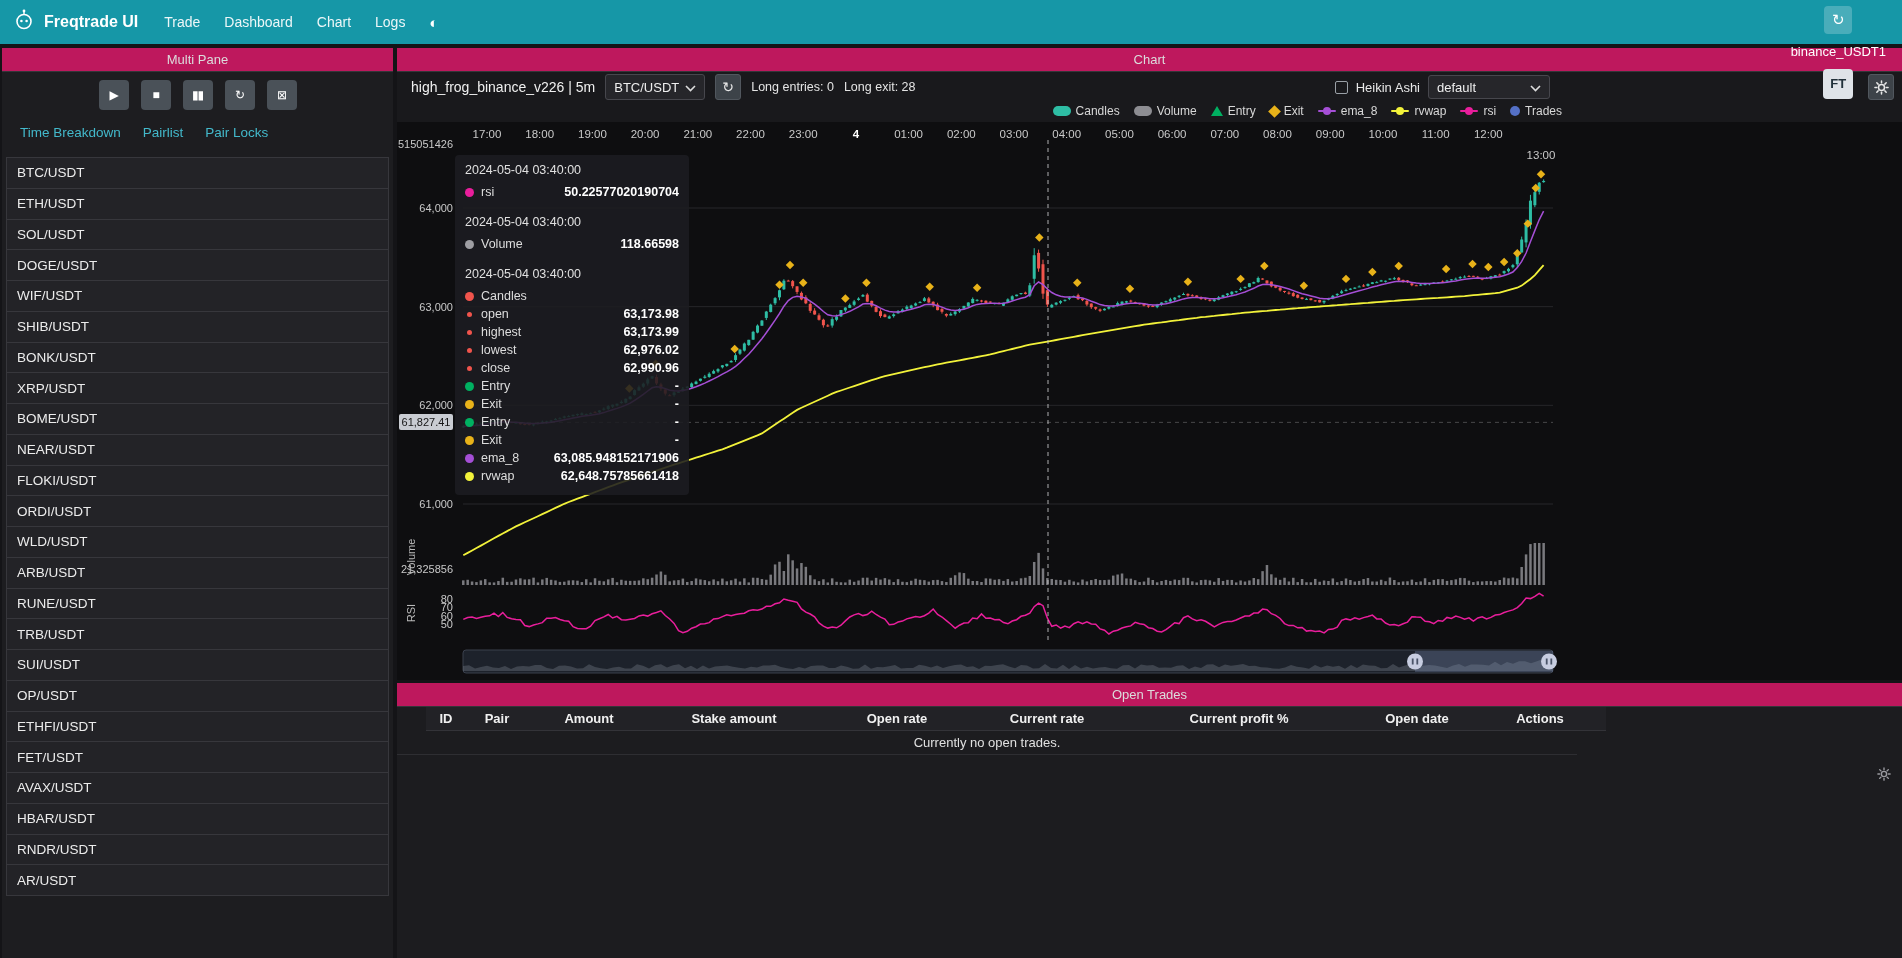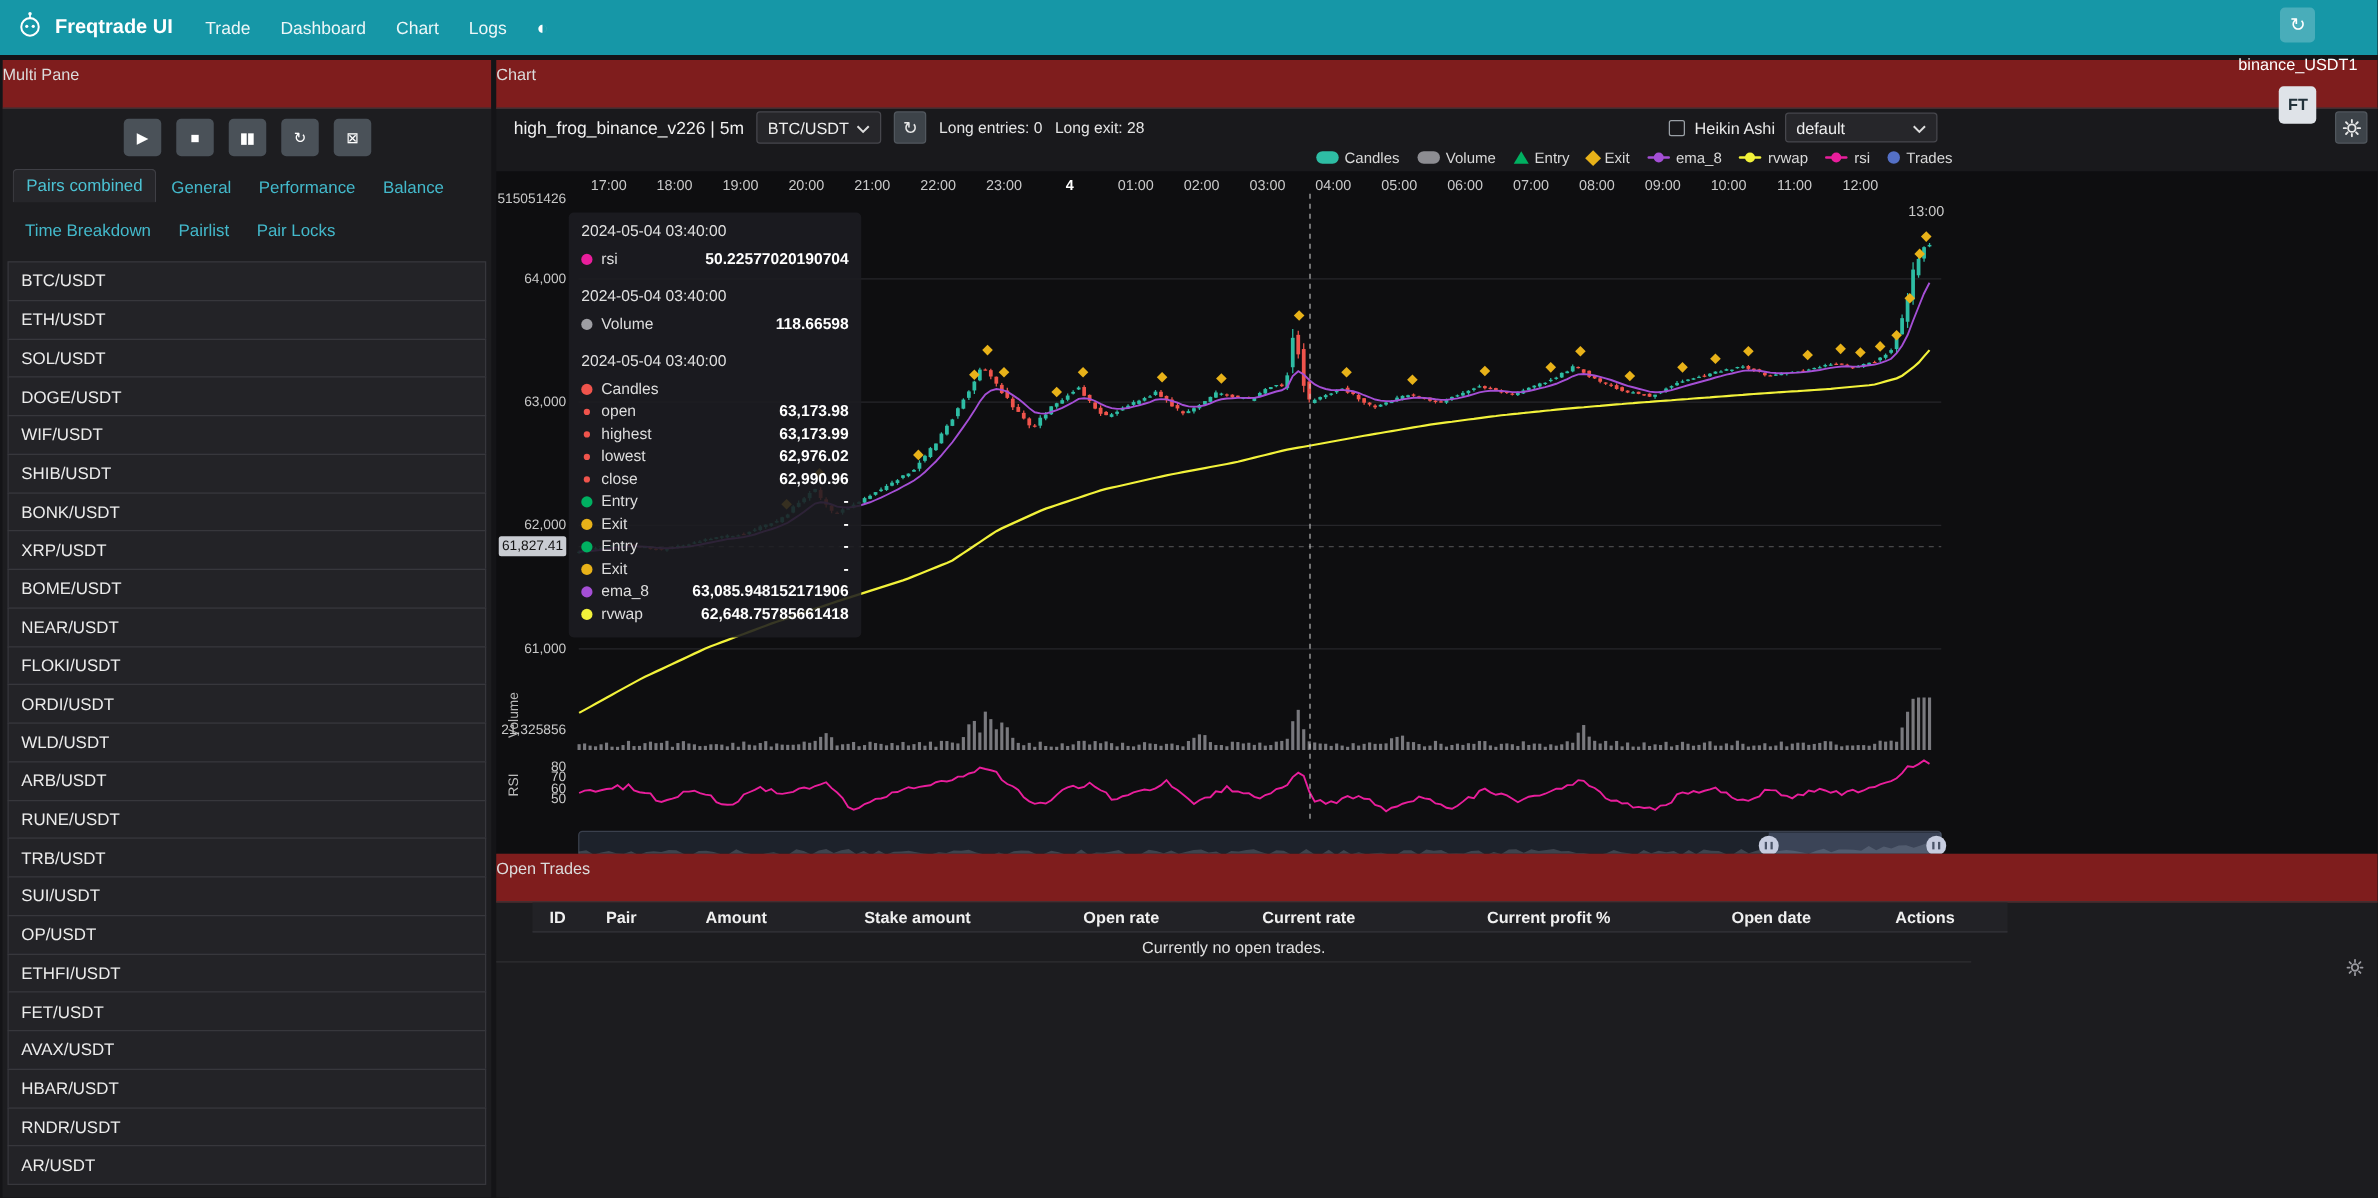--- a/index.html
+++ b/index.html
@@ -20,22 +20,22 @@
   .toggle{width:28px;height:15px;border-radius:8px;background:#3e7bc8;position:relative;}
   .toggle .knob{position:absolute;right:2px;top:2px;width:11px;height:11px;border-radius:50%;background:#fff;}
   .online-dot{width:9px;height:9px;border-radius:50%;background:#2ecf6e;}
   .nav-check{font-size:13px;color:#fff;}
   .nav-refresh{width:28px;height:28px;border-radius:4px;background:rgba(255,255,255,.22);
     display:flex;align-items:center;justify-content:center;font-size:15px;color:#fff;border:none;}
   .account-label{font-size:13px;color:#fff;}
   .avatar{width:30px;height:30px;border-radius:4px;background:#dfe3e8;color:#22313a;
     font-size:13px;font-weight:700;display:flex;align-items:center;justify-content:center;}
   
-  .panel-header{height:39px;line-height:24px;text-align:left;font-size:13px;color:#dcdcdc;
-    background:#7f1d1d;border-bottom:1px solid #353539;}
+  .panel-header{height:24px;line-height:24px;text-align:center;font-size:13px;color:#dcdcdc;
+    background:#be185d;border-bottom:1px solid #353539;}
   .sidebar{position:absolute;left:2px;top:48px;width:391px;bottom:0;background:#1d1d20;overflow:hidden;}
   .controls{display:flex;justify-content:center;gap:12px;margin-top:8px;height:30px;}
   .ctl-btn{width:30px;height:30px;background:#4a5158;border:none;border-radius:4px;color:#fff;
     font-size:12px;display:flex;align-items:center;justify-content:center;letter-spacing:-1px;cursor:pointer;}
   .tabs{display:flex;align-items:flex-end;padding:0 8px;margin-top:10px;gap:2px;}
   .tab{font-size:13.5px;color:#43b9cb;padding:5px 10px;cursor:pointer;white-space:nowrap;}
   .tab.active{background:#26262a;border:1px solid #3f3f45;border-bottom-color:transparent;
     border-radius:4px 4px 0 0;color:#4cc3d4;}
   .pair-list{margin:12px 4px 0 4px;}
   .pair-row{height:31.75px;display:flex;align-items:center;padding-left:10px;font-size:13.5px;
@@ -135,26 +135,20 @@
 </header>
 
 <aside class="sidebar">
   <div class="panel-header">Multi Pane</div>
   <div class="controls" id="sidebar-controls">
       <button class="ctl-btn">▶</button>
       <button class="ctl-btn">■</button>
       <button class="ctl-btn">▮▮</button>
       <button class="ctl-btn">↻</button>
       <button class="ctl-btn">⊠</button>
-    </div>
-  <div class="tabs" id="tabs-row1">
-      <div class="tab active">Pairs combined</div>
-      <div class="tab">General</div>
-      <div class="tab">Performance</div>
-      <div class="tab">Balance</div>
     </div>
   <div class="tabs" id="tabs-row2">
       <div class="tab">Time Breakdown</div>
       <div class="tab">Pairlist</div>
       <div class="tab">Pair Locks</div>
     </div>
   <div class="pair-list" id="pair-list">
       <div class="pair-row">BTC/USDT</div>
       <div class="pair-row">ETH/USDT</div>
       <div class="pair-row">SOL/USDT</div>

